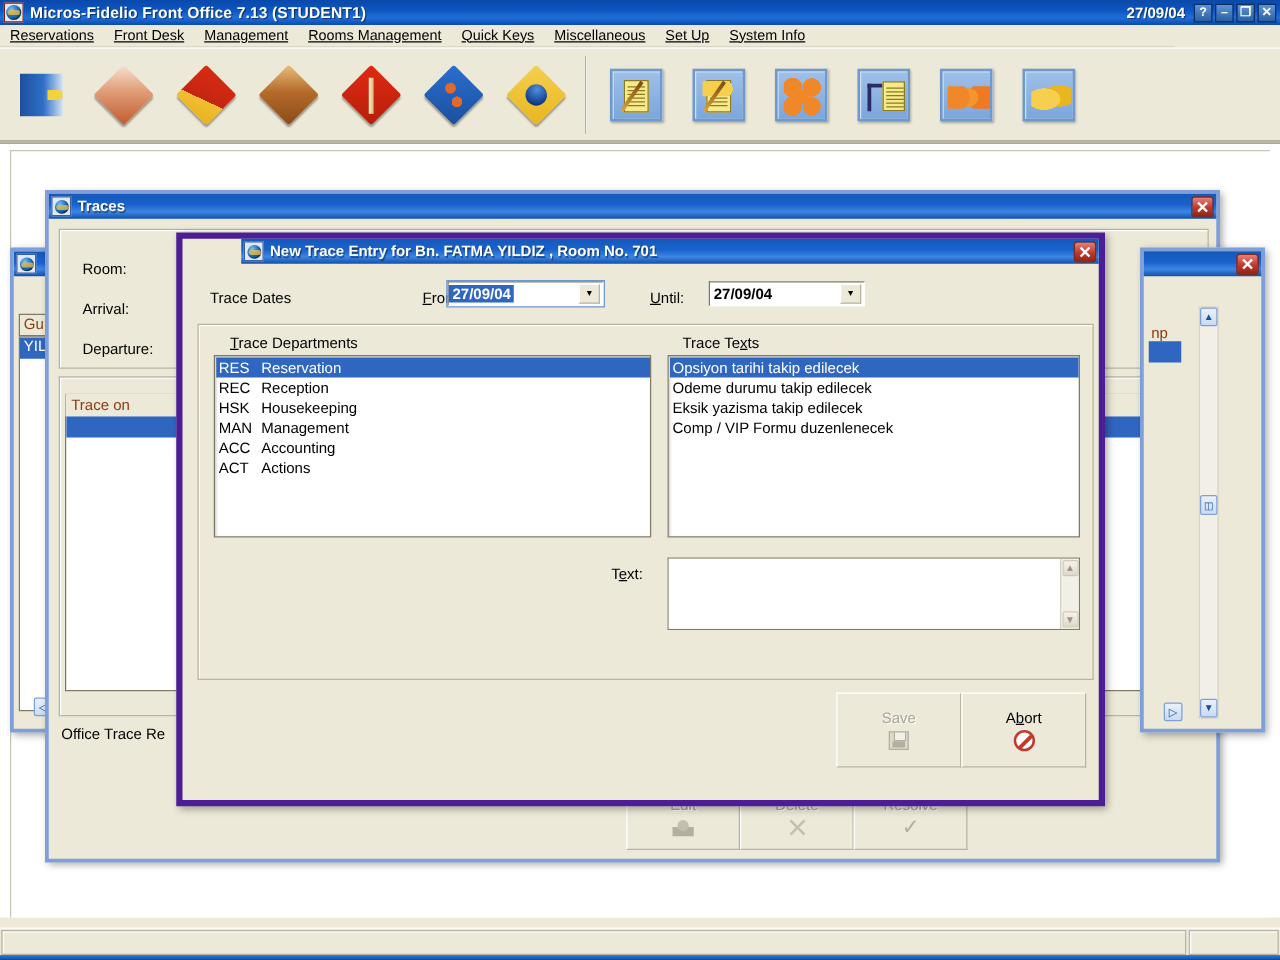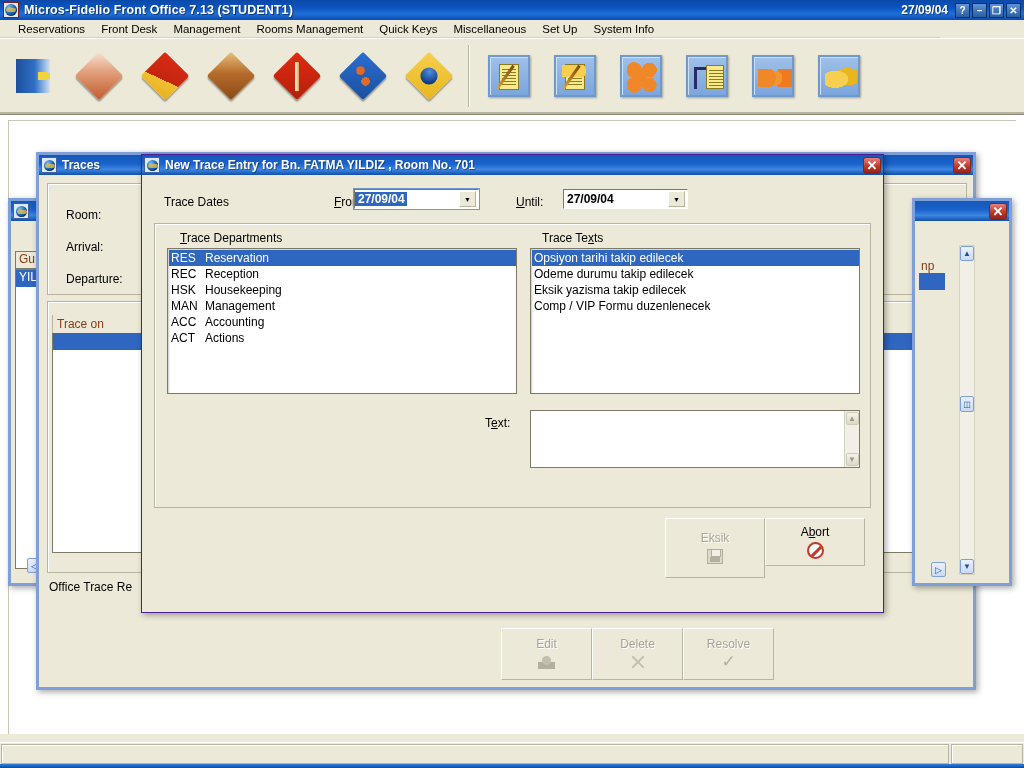--- a/index.html
+++ b/index.html
@@ -59,21 +59,21 @@
     color:#fff; font-size:10px; font-weight:bold;
     display:flex;align-items:center;justify-content:center;
     font-family:"Liberation Sans", sans-serif;
   }
   .sysbtn.close { background:linear-gradient(180deg,#5f93d8 0%, #28609f 100%); }
 
   
   .menubar {
     position:absolute; left:0; top:20px; width:940px; height:18px;
     background:#ece9d8; border-bottom:1px solid #d4d0c0;
-    display:flex; align-items:center; padding-left:10px;
+    display:flex; align-items:center; text-decoration:underline;
   }
   .menu-item {
     font-size:11.5px; color:#000; padding:1px 8px; white-space:nowrap;
   }
 
   
   .toolbar {
     position:absolute; left:0; top:38px; width:1024px; height:76px;
     background:#ece9d8;
     border-top:1px solid #fff;
@@ -322,22 +322,23 @@
   .ico-save:before{content:"";position:absolute;left:3px;top:-1px;width:8px;height:6px;background:#f2f0e6;border:1px solid #b3afa0;}
   .ico-save:after{content:"";position:absolute;left:2px;bottom:1px;width:10px;height:5px;background:#b3afa0;}
   .ico-abort {
     width:17px;height:17px;border-radius:50%;
     border:2px solid #c0392b; position:relative; background:#fff;
   }
   .ico-abort:after{content:"";position:absolute;left:1px;top:6px;width:13px;height:3px;background:#c0392b;transform:rotate(-45deg);}
 
   
   #traceentry {
-    left:141px; top:154px; width:743px; height:459px;
-    border:1px solid #4c1d95;
+    left:141px; top:186px; width:743px; height:459px;
+    border:5px solid #4c1d95;
+    padding-left:47px;
   }
   #traceentry .win-title {
     background: linear-gradient(180deg,#1458b8 0%, #1a63cd 45%, #3d86e2 72%, #1050aa 100%);
   }
 
   .combo {
     position:absolute; height:20px;
     background:#fff; border:2px inset #b9b4a0;
     border-top:1px solid #7f7a66; border-left:1px solid #7f7a66;
     border-right:1px solid #fff; border-bottom:1px solid #fff;
@@ -686,26 +687,26 @@
           <div class="ta-field"></div>
           <div class="ta-scroll">
             <div class="ta-arrow">▲</div>
             <div class="ta-arrow">▼</div>
           </div>
         </div>
       </div>
 
       <div class="btnbar" style="left:523px; top:343px;">
         <div class="bigbtn dis" style="width:100px; height:60px;">
-          <div class="bl">Eksik</div>
+          <div class="bl">Save</div>
           <div class="bi">
               <div class="ico-save"></div>
             </div>
         </div>
-        <div class="bigbtn" style="width:100px; height:48px;">
+        <div class="bigbtn" style="width:100px; height:60px;">
           <div class="bl">
             <span>A</span><span class="u">b</span><span>ort</span>
           </div>
           <div class="bi">
               <div class="ico-abort"></div>
             </div>
         </div>
       </div>
 
     </div>

